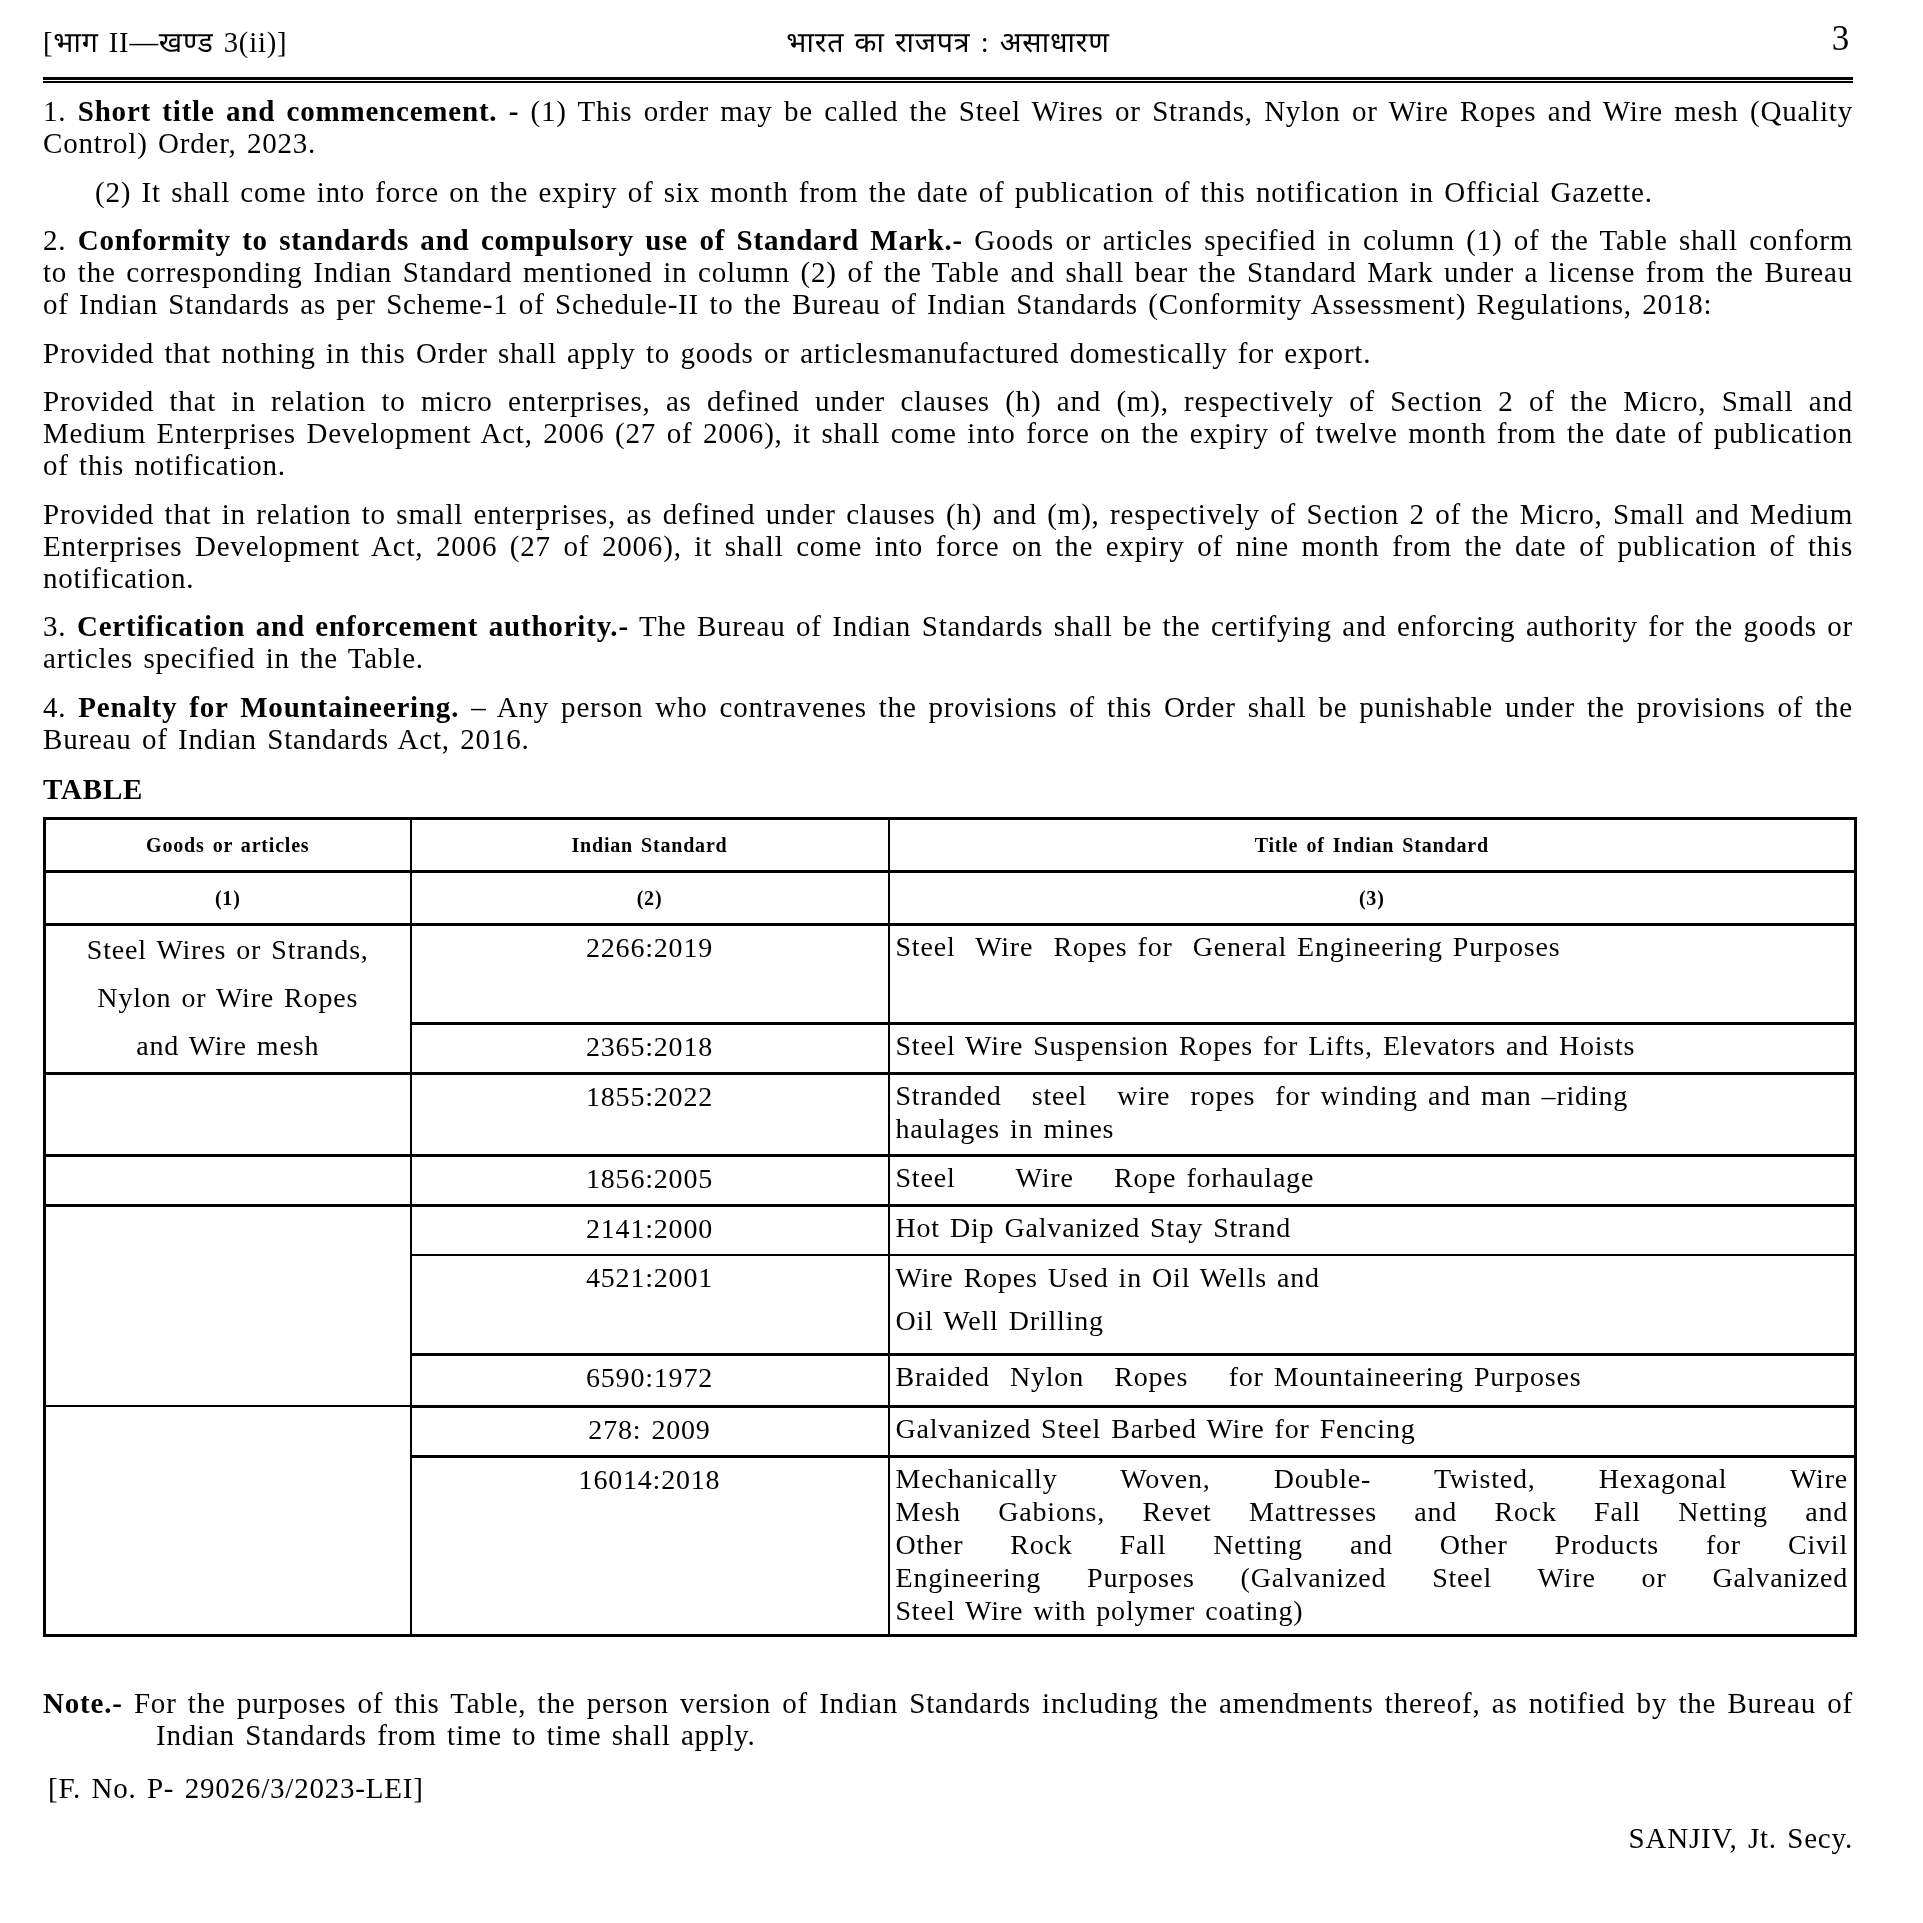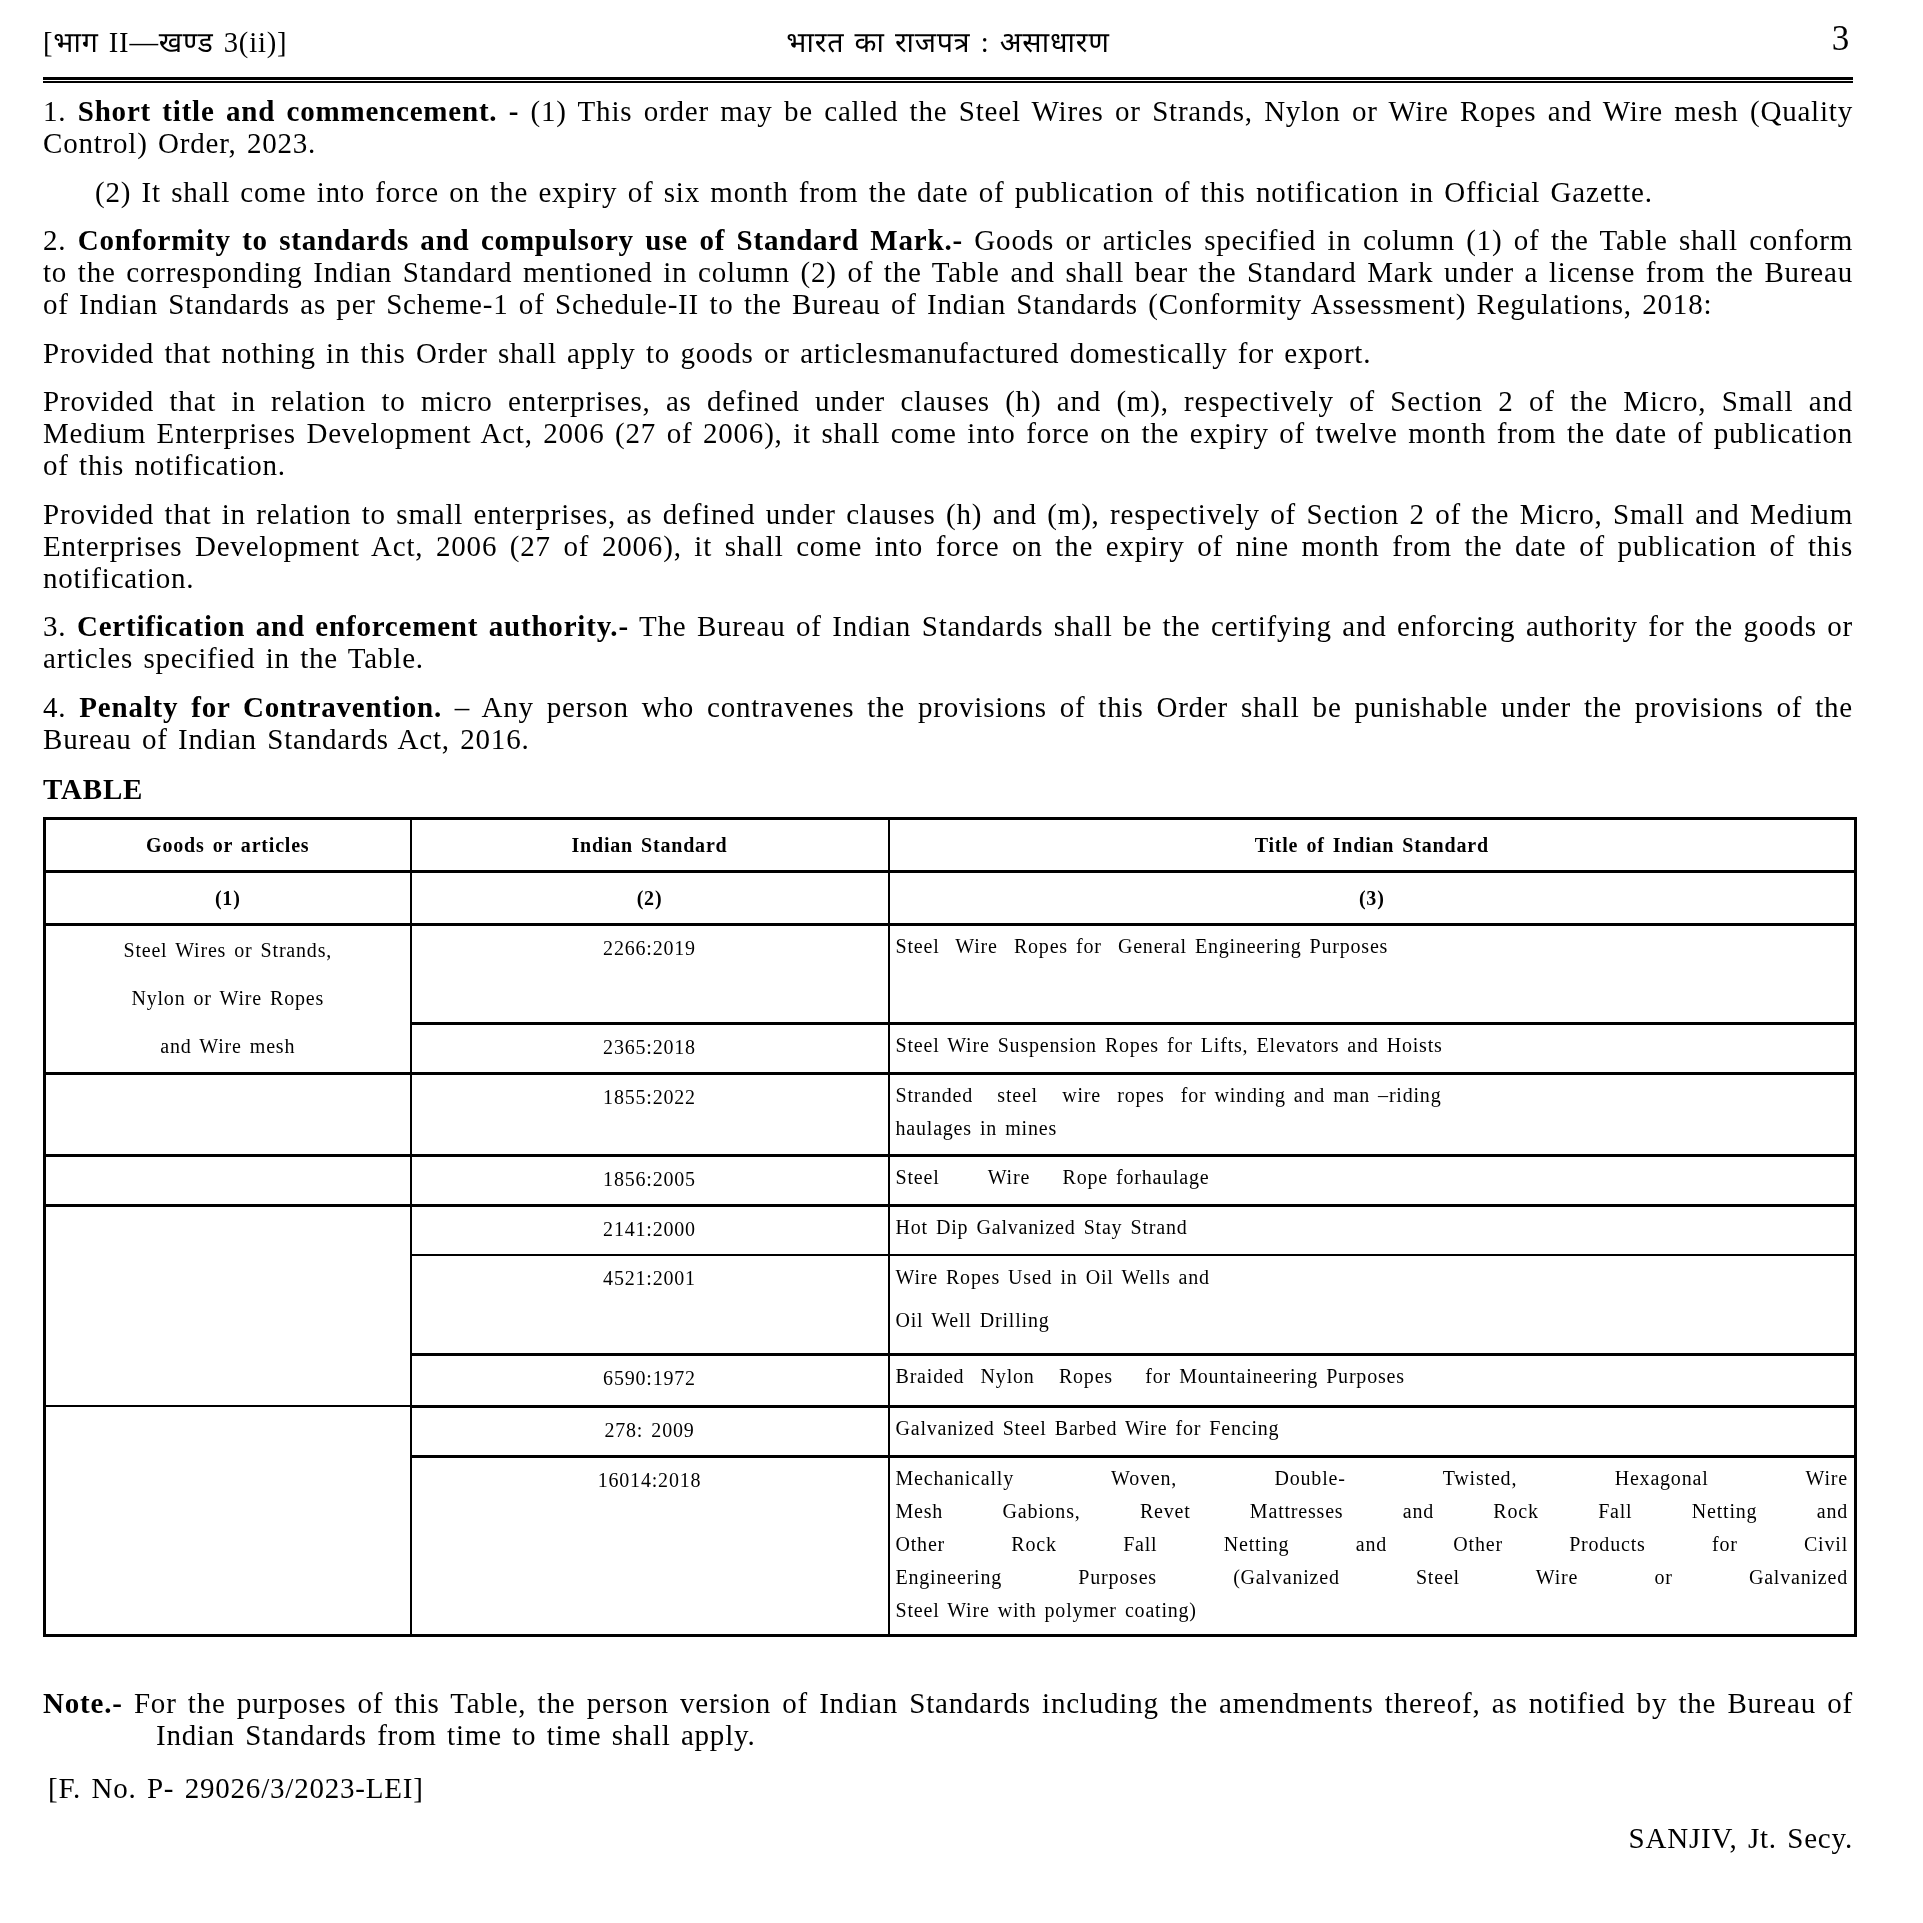--- a/index.html
+++ b/index.html
@@ -19,21 +19,21 @@
 
   .para { margin: 16.5px 71px 0 43px; text-align: justify; }
   .para.first { margin-top: 12px; }
   .para.indent-block { margin-left: 95px; }
   .bold { font-weight: bold; }
 
   .table-title { margin: 18px 71px 0 43px; font-weight: bold; }
 
   table.std { border-collapse: collapse; table-layout: fixed; margin: 12px 0 0 43px;
               width: 1811px; border: 3.8px solid #000; }
-  .std th, .std td { border: 2.3px solid #000; vertical-align: top; padding: 0; font-size: 20px; }
+  .std th, .std td { border: 2.3px solid #000; vertical-align: top; padding: 0; font-size: 28px; }
   .std tr.hb > th, .std tr.hb > td { border-bottom-width: 3.8px; }
   .std thead th { vertical-align: middle; text-align: center; font-weight: bold; font-size: 20px; }
   tr.h70 { height: 53px; } tr.h132 { height: 99px; } tr.h66 { height: 50px; }
   tr.h109 { height: 82px; } tr.h67 { height: 50px; } tr.h69 { height: 52px; }
   tr.h238 { height: 179px; }
   .std td.c2 { text-align: center; padding-top: 6px; }
   .std td.c3 { padding: 4.5px 6px 0 6px; }
   .cell-line { white-space: pre-wrap; line-height: 33px; }
   .goods-cell { text-align: center; padding-top: 4.5px; }
   .goods-cell .cell-line { line-height: 48px; }
@@ -62,21 +62,21 @@
 <p class="para"><span>2.</span> <span class="bold">Conformity to standards and compulsory use of Standard Mark.-</span> <span>Goods or articles specified in column (1) of the Table shall conform to the corresponding Indian Standard mentioned in column (2) of the Table and shall bear the Standard Mark under a license from the Bureau of Indian Standards as per Scheme-1 of Schedule-II to the Bureau of Indian Standards (Conformity Assessment) Regulations, 2018:</span></p>
 
 <p class="para"><span>Provided that nothing in this Order shall apply to goods or articlesmanufactured domestically for export.</span></p>
 
 <p class="para"><span>Provided that in relation to micro enterprises, as defined under clauses (h) and (m), respectively of Section 2 of the Micro, Small and Medium Enterprises Development Act, 2006 (27 of 2006), it shall come into force on the expiry of twelve month from the date of publication of this notification.</span></p>
 
 <p class="para"><span>Provided that in relation to small enterprises, as defined under clauses (h) and (m), respectively of Section 2 of the Micro, Small and Medium Enterprises Development Act, 2006 (27 of 2006), it shall come into force on the expiry of nine month from the date of publication of this notification.</span></p>
 
 <p class="para"><span>3.</span> <span class="bold">Certification and enforcement authority.-</span> <span>The Bureau of Indian Standards shall be the certifying and enforcing authority for the goods or articles specified in the Table.</span></p>
 
-<p class="para"><span>4.</span> <span class="bold">Penalty for Contravention.</span> <span>– Any person who contravenes the provisions of this Order shall be punishable under the provisions of the Bureau of Indian Standards Act, 2016.</span></p>
+<p class="para"><span>4.</span> <span class="bold">Penalty for Mountaineering.</span> <span>– Any person who contravenes the provisions of this Order shall be punishable under the provisions of the Bureau of Indian Standards Act, 2016.</span></p>
 
 <div class="table-title">TABLE</div>
 
 <table class="std">
   <colgroup>
       <col style="width:366px">
       <col style="width:478px">
       <col style="width:967px">
     </colgroup>
   <thead>

